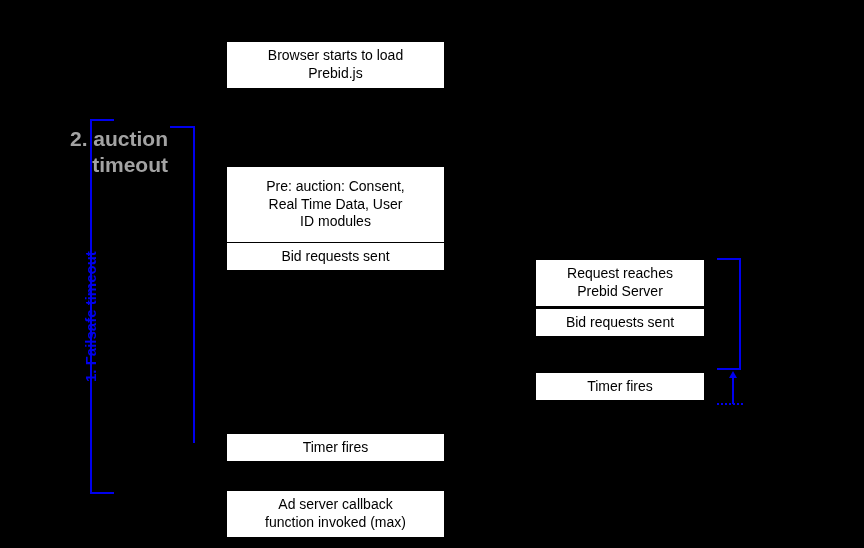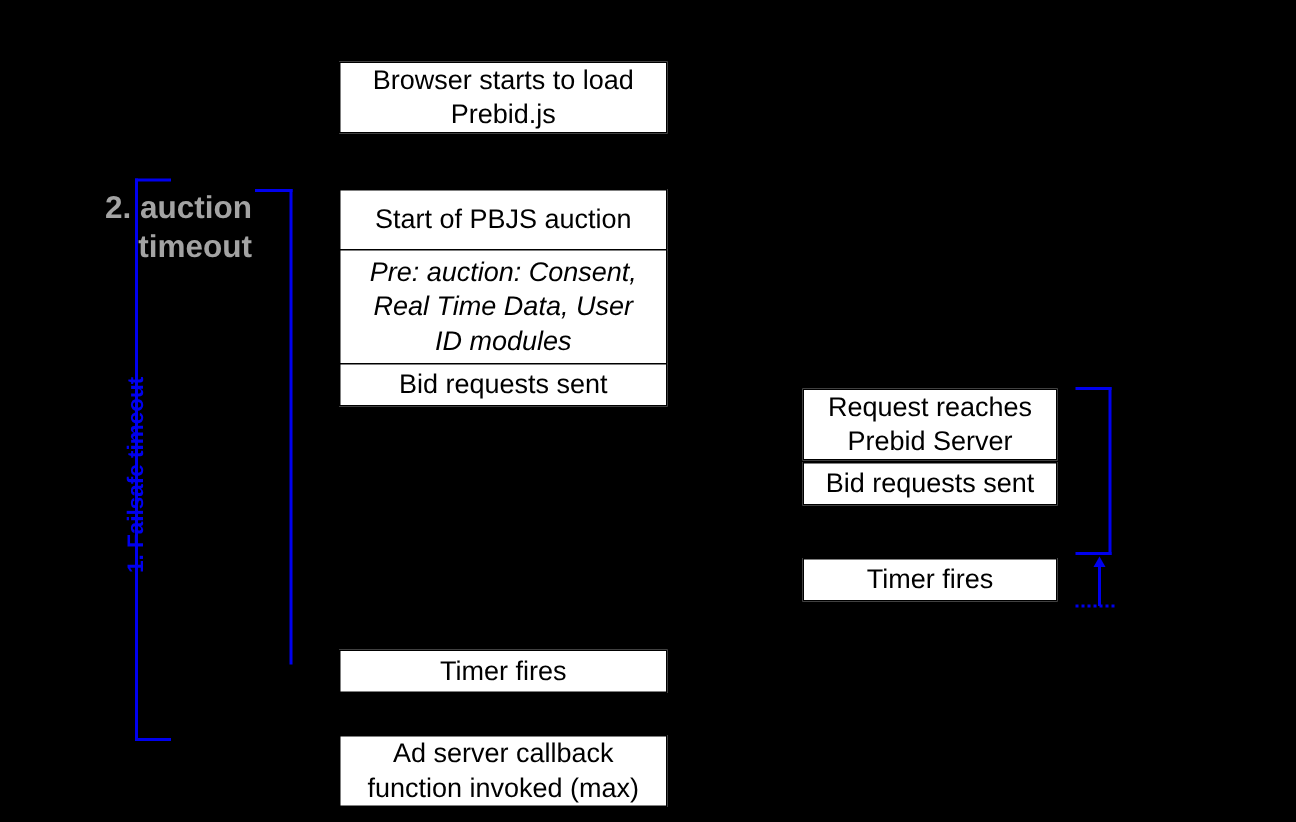--- a/index.html
+++ b/index.html
@@ -18,21 +18,21 @@
   .box {
     position: absolute;
     background: #ffffff;
     color: #000000;
     border: 1px solid #000000;
     box-sizing: border-box;
     display: flex;
     align-items: center;
     justify-content: center;
     text-align: center;
-    font-size: 18px;
+    font-size: 14px;
     line-height: 1.28;
     font-family: "Liberation Sans", sans-serif;
     white-space: pre-line;
     padding: 0 4px;
   }
   .blue-label {
     position: absolute;
     color: #a3a3a3;
     font-weight: bold;
     font-size: 21px;
@@ -78,23 +78,22 @@
   }
 </style>
 </head>
 <body>
 
 <div id="canvas">
 
   <div class="box" style="left:226px; top:41px; width:219px; height:48px;">Browser starts to load
 Prebid.js</div>
 
-  <div class="box" style="left:226px; top:126px; width:219px; height:41px;">Start of PBJS auction</div>
 
-  <div class="box" style="left:226px; top:166px; width:219px; height:77px;font-style:italic;">Pre: auction: Consent,
+  <div class="box" style="left:226px; top:166px; width:219px; height:77px;">Pre: auction: Consent,
 Real Time Data, User
 ID modules</div>
 
   <div class="box" style="left:226px; top:242px; width:219px; height:29px;">Bid requests sent</div>
 
 
   <div class="box" style="left:226px; top:433px; width:219px; height:29px;">Timer fires</div>
 
   <div class="box" style="left:226px; top:490px; width:219px; height:48px;">Ad server callback
 function invoked (max)</div>

